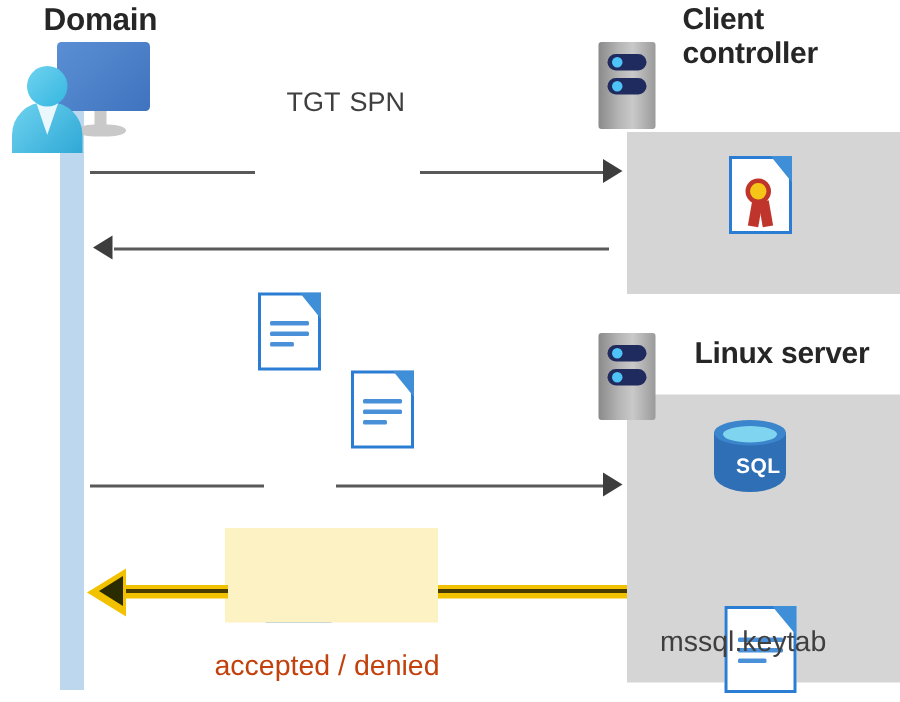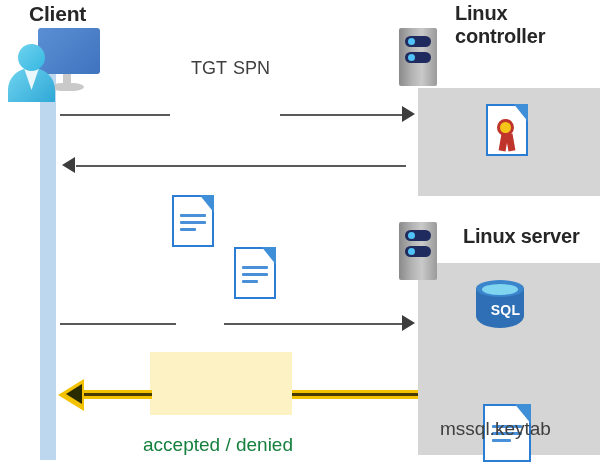--- a/index.html
+++ b/index.html
@@ -14,21 +14,21 @@
   .title-bold{
     font-weight:bold;color:#262626;line-height:1.16;
     letter-spacing:-0.2px;
   }
   #client-title{left:29px;top:2px;font-size:21px;}
   #dc-title{left:455px;top:2px;font-size:20px;width:140px;}
   #linux-title{left:452px;top:225px;font-size:20px;margin-left:11px;}
   .doc-label{font-size:18px;color:#3f3f3f;}
   #tgt-label{left:175px;top:58px;margin-left:16px;}
   #spn-label{left:233px;top:58px;}
-  #accepted-label{left:143px;top:434px;font-size:19px;color:#15803d;}
+  #accepted-label{left:143px;top:434px;font-size:19px;color:#c2410c;}
   #keytab-label{left:440px;top:418px;font-size:19px;color:#3f3f3f;}
 
   
   #lifeline{left:40px;top:60px;width:16px;height:400px;background:#bdd7ee;}
 
   
   .panel{background:#d5d5d5;}
   #dc-panel{left:418px;top:88px;width:182px;height:108px;}
   #linux-panel{left:418px;top:263px;width:182px;height:192px;}
 
@@ -130,34 +130,34 @@
   #gold-head{left:58px;top:379px;width:0;height:0;
     border-top:16px solid transparent;border-bottom:16px solid transparent;
     border-right:26px solid #f2c200;}
   #gold-head-in{left:66px;top:384px;width:0;height:0;
     border-top:10px solid transparent;border-bottom:10px solid transparent;
     border-right:16px solid #2b2b00;}
 </style>
 </head>
 <body>
 
-<div class="abs title-bold" id="client-title">Client</div>
+<div class="abs title-bold" id="client-title">Domain</div>
 
 <div class="abs" id="lifeline"></div>
 
 <div class="abs" id="client-icon">
   <div id="monitor"></div>
   <div id="mon-neck"></div>
   <div id="mon-base"></div>
   <div id="person-body"></div>
   <div id="person-collar"></div>
   <div id="person-head"></div>
 </div>
 
-<div class="abs title-bold" id="dc-title">Linux controller</div>
+<div class="abs title-bold" id="dc-title">Client controller</div>
 <div class="abs panel" id="dc-panel"></div>
 <div class="abs server" id="server-dc">
   <div class="pill p1">
       <i></i>
     </div>
   <div class="pill p2">
       <i></i>
     </div>
 </div>
 <div class="abs doc" id="doc-cert">

